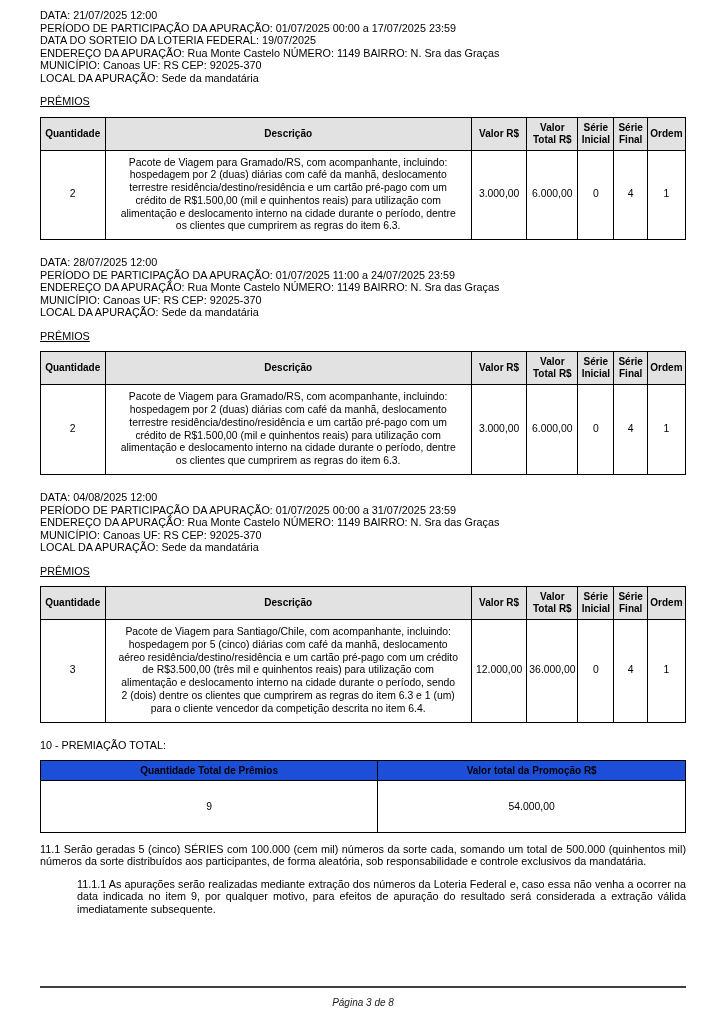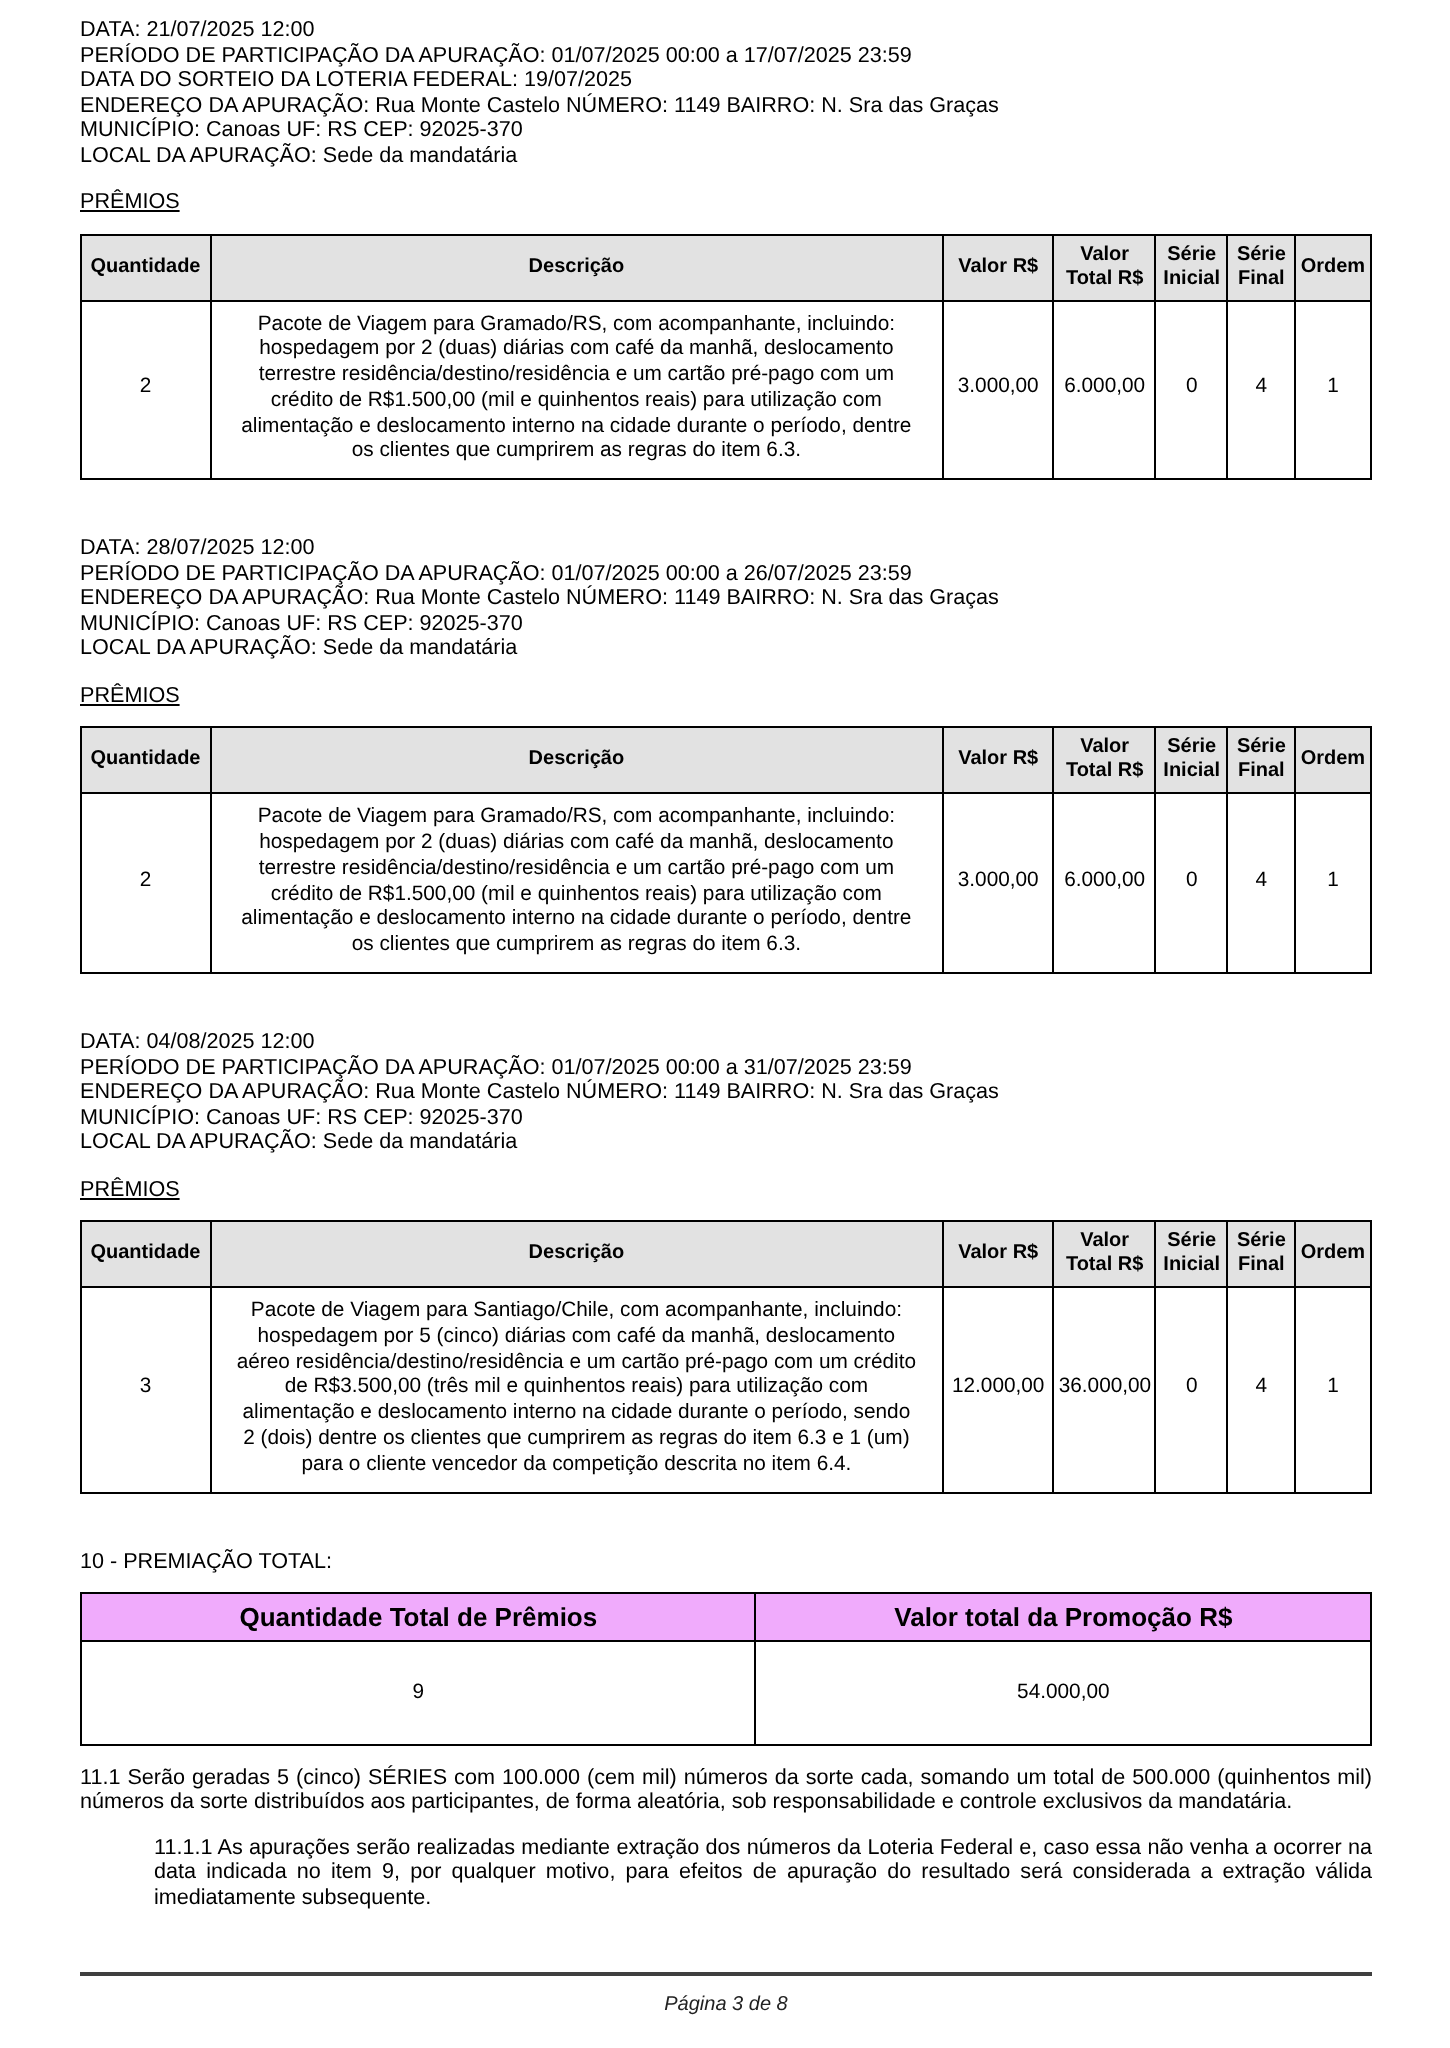--- a/index.html
+++ b/index.html
@@ -9,21 +9,21 @@
     width: 725px;
     height: 1024px;
     background: #ffffff;
     padding: 9px 39px 0 40px;
     font-family: "Liberation Sans", sans-serif;
     color: #000000;
     overflow: hidden;
   }
   .info-line { margin: 0; font-size: 10.8px; line-height: 12.5px; }
   .premios-label { margin: 11px 0 9px 0; font-size: 10.8px; line-height: 12.5px; text-decoration: underline; }
-  .section { margin-bottom: 28px; }
+  .section { margin-bottom: 16px; }
 
   table.premios { width: 100%; border-collapse: collapse; table-layout: fixed; }
   table.premios th {
     background: #e2e2e2;
     border: 1.5px solid #000;
     font-size: 10px;
     line-height: 12px;
     font-weight: bold;
     text-align: center;
     vertical-align: middle;
@@ -35,23 +35,23 @@
     line-height: 12.8px;
     text-align: center;
     vertical-align: middle;
     padding: 6px 2px;
   }
   table.premios td.desc-cell { padding: 6px 12px; text-align: center; }
 
   .total-heading { font-size: 10.8px; margin: 14px 0 9px 0; }
   table.totals { width: 100%; border-collapse: collapse; table-layout: fixed; }
   table.totals th {
-    background: #f0abfc;
-    border: 1.5px solid #000;
-    font-size: 13px;
+    background: #1d4ed8;
+    border: 1.5px solid #000;
+    font-size: 10px;
     font-weight: bold;
     text-align: center;
     padding: 4px 2px;
   }
   table.totals td {
     border: 1.5px solid #000;
     font-size: 10.4px;
     text-align: center;
     vertical-align: middle;
     height: 52px;
@@ -118,21 +118,21 @@
           <td>4</td>
           <td>1</td>
         </tr>
       </tbody>
     </table>
   </div>
 
   <div class="section">
     <div>
       <p class="info-line">DATA: 28/07/2025 12:00</p>
-      <p class="info-line">PERÍODO DE PARTICIPAÇÃO DA APURAÇÃO: 01/07/2025 00:00 a 26/07/2025 23:59</p>
+      <p class="info-line">PERÍODO DE PARTICIPAÇÃO DA APURAÇÃO: 01/07/2025 11:00 a 24/07/2025 23:59</p>
       <p class="info-line">ENDEREÇO DA APURAÇÃO: Rua Monte Castelo NÚMERO: 1149 BAIRRO: N. Sra das Graças</p>
       <p class="info-line">MUNICÍPIO: Canoas UF: RS CEP: 92025-370</p>
       <p class="info-line">LOCAL DA APURAÇÃO: Sede da mandatária</p>
     </div>
     <p class="premios-label">PRÊMIOS</p>
     <table class="premios">
       <colgroup>
         <col style="width:10%">
           <col style="width:56.8%">
           <col style="width:8.6%">

